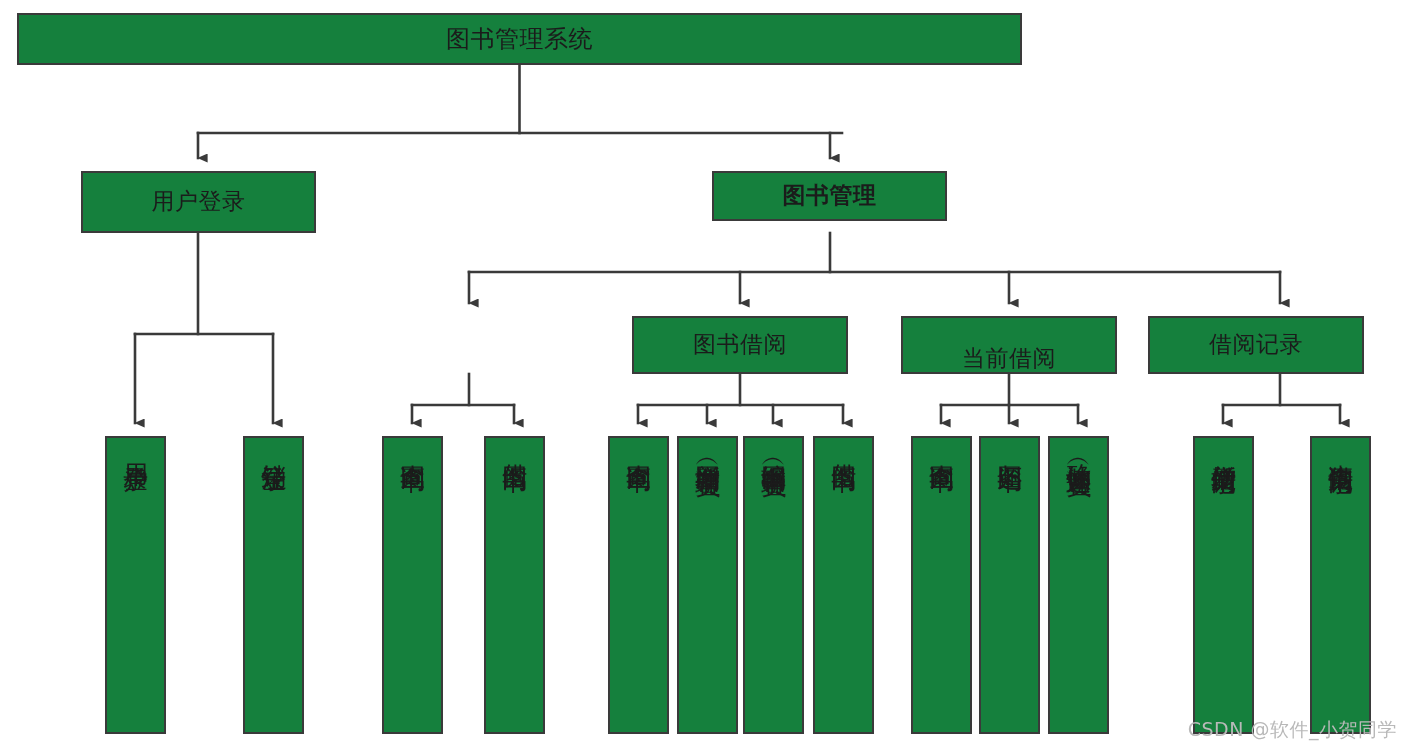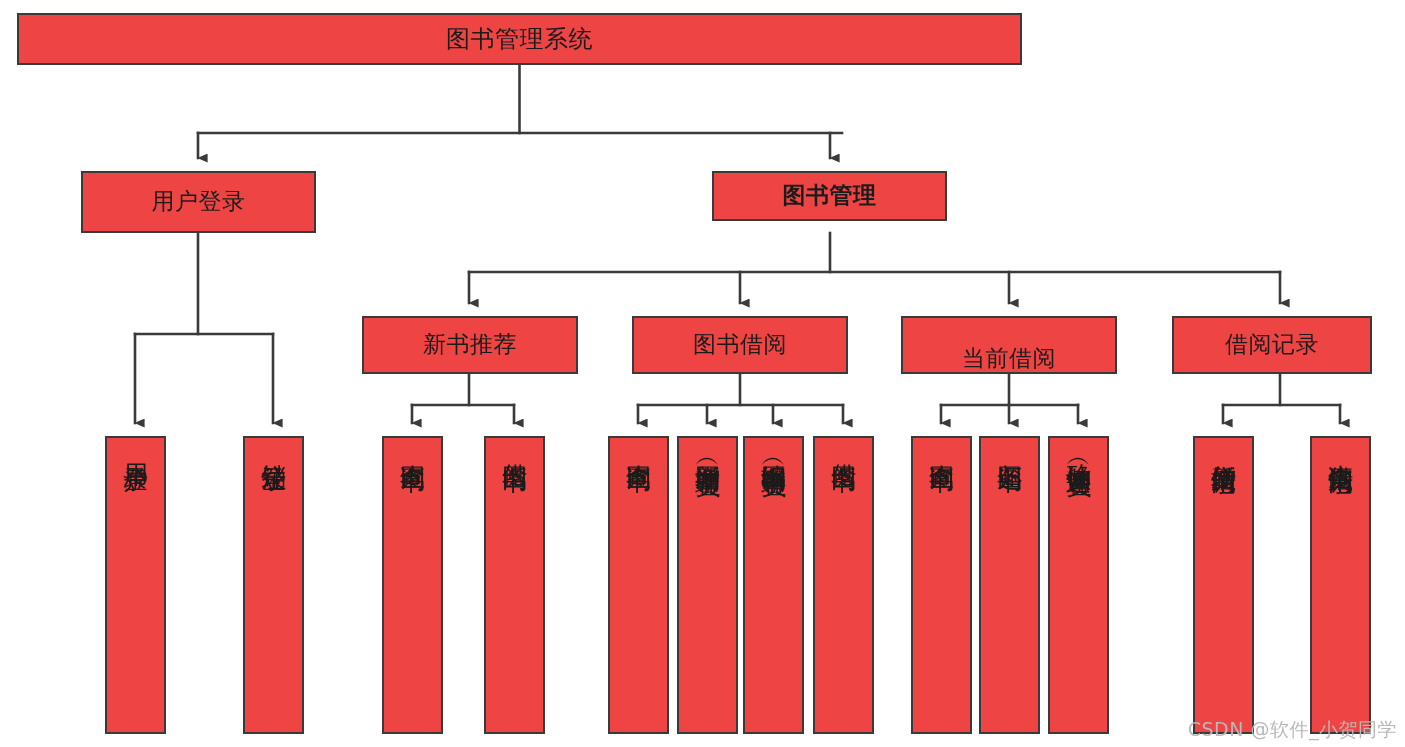--- a/index.html
+++ b/index.html
@@ -22,21 +22,21 @@
     position: absolute;
     left: 0;
     top: 0;
     width: 1405px;
     height: 747px;
   }
   
   .node {
     position: absolute;
     box-sizing: border-box;
-    background: #ef4444;
+    background: #15803d;
     border: 2px solid #3a3a3a;
     display: flex;
     align-items: center;
     justify-content: center;
     color: #1b1b1b;
   }
   .node .label {
     display: block;
     line-height: 1.18;
     text-align: center;
@@ -137,33 +137,30 @@
   </div>
 
   <div class="node horiz" style="left:81px; top:171px; width:235px; height:62px;">
     <span class="label">用户登录</span>
   </div>
 
   <div class="node horiz" style="left:712px; top:171px; width:235px; height:50px;font-weight:bold;">
     <span class="label">图书管理</span>
   </div>
 
-  <div class="node horiz" style="left:362px; top:316px; width:216px; height:58px;">
-    <span class="label">新书推荐</span>
-  </div>
 
   <div class="node horiz" style="left:632px; top:316px; width:216px; height:58px;">
     <span class="label">图书借阅</span>
   </div>
 
   <div class="node horiz" style="left:901px; top:316px; width:216px; height:58px;align-items:flex-end;">
     <span class="label">当前借阅</span>
   </div>
 
-  <div class="node horiz" style="left:1172px; top:316px; width:200px; height:58px;">
+  <div class="node horiz" style="left:1148px; top:316px; width:216px; height:58px;">
     <span class="label">借阅记录</span>
   </div>
 
   <div class="node vert" style="left:105px; top:436px; width:61px; height:298px;">
     <span class="label">用户登录</span>
   </div>
 
   <div class="node vert" style="left:243px; top:436px; width:61px; height:298px;">
     <span class="label">注销登录</span>
   </div>

